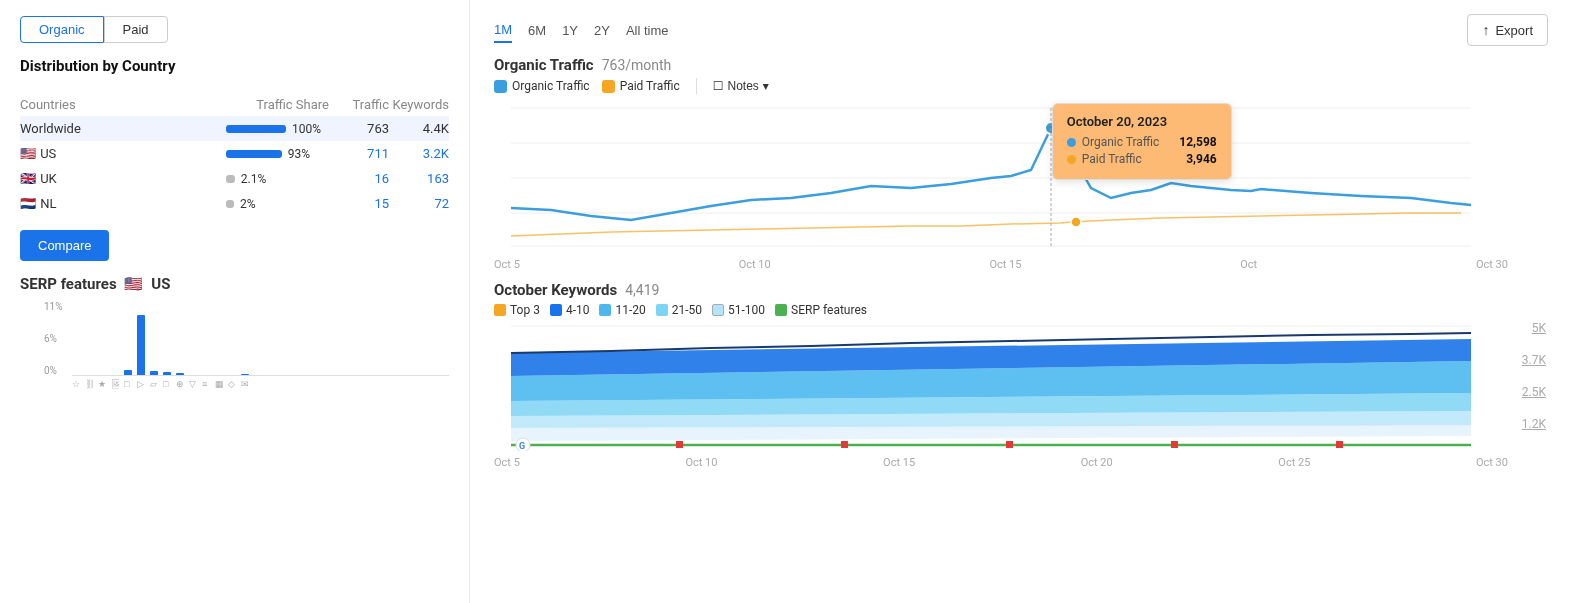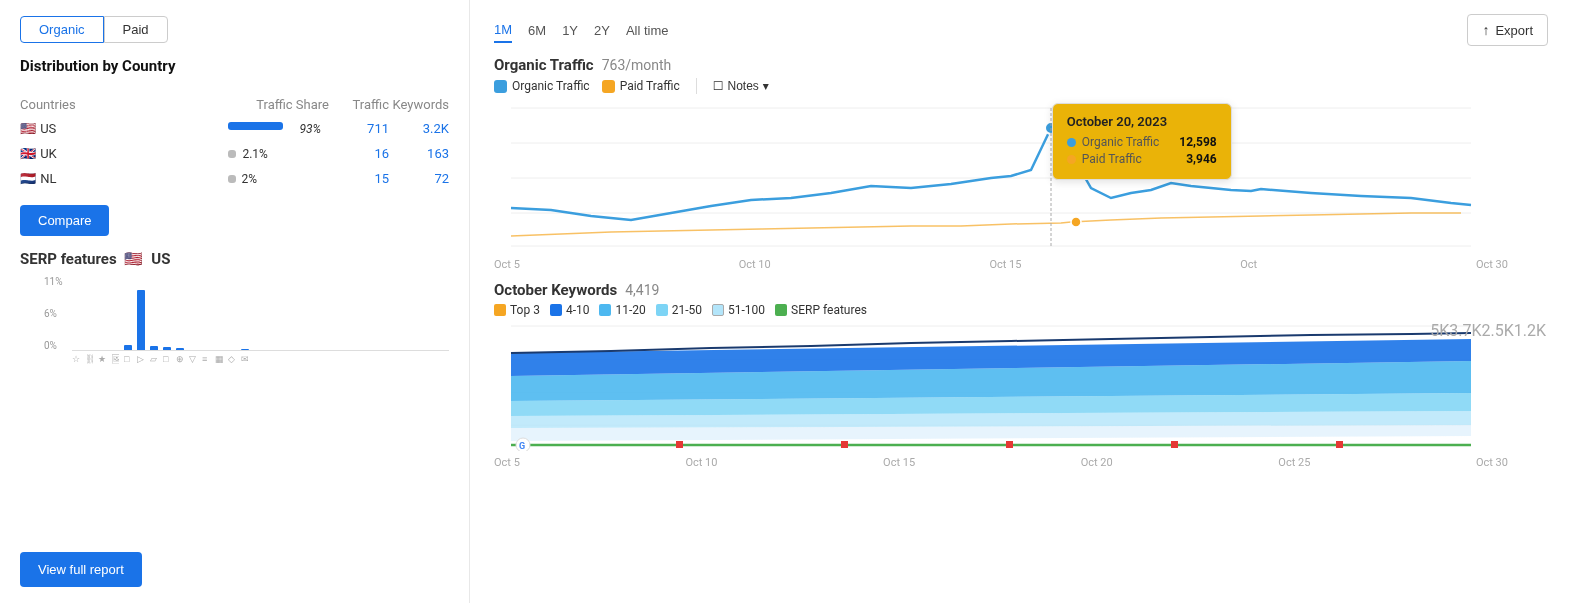--- a/index.html
+++ b/index.html
@@ -44,21 +44,21 @@
     .chart-header { display: flex; align-items: baseline; gap: 8px; }
     .chart-title { font-size: 15px; font-weight: 700; }
     .chart-subtitle { font-size: 14px; color: #888; }
 
     .legend-row { display: flex; align-items: center; gap: 12px; }
     .legend-item { display: flex; align-items: center; gap: 5px; font-size: 12px; cursor: pointer; }
     .legend-dot { width: 13px; height: 13px; border-radius: 3px; }
     .legend-divider { width: 1px; height: 16px; background: #ddd; margin: 0 4px; }
     .notes-btn { display: flex; align-items: center; gap: 4px; font-size: 12px; color: #333; background: none; border: none; cursor: pointer; }
     
-    .tooltip-box { position: absolute; background: #eab308; border: 1px solid #ddd; border-radius: 6px; padding: 10px 14px; box-shadow: 0 2px 8px rgba(0,0,0,0.12); font-size: 12px; top: 10px; left: 58%; z-index: 10; min-width: 180px; }
+    .tooltip-box { position: absolute; background: #fdba74; border: 1px solid #ddd; border-radius: 6px; padding: 10px 14px; box-shadow: 0 2px 8px rgba(0,0,0,0.12); font-size: 12px; top: 10px; left: 58%; z-index: 10; min-width: 180px; }
     .tooltip-date { font-weight: 600; font-size: 13px; margin-bottom: 6px; color: #222; }
     .tooltip-row { display: flex; align-items: center; gap: 6px; margin-bottom: 3px; }
     .tooltip-dot { width: 9px; height: 9px; border-radius: 50%; }
     .tooltip-label { flex: 1; color: #555; }
     .tooltip-val { font-weight: 700; color: #111; }
 
     .keywords-legend { display: flex; align-items: center; gap: 10px; flex-wrap: wrap; }
     .kw-legend-item { display: flex; align-items: center; gap: 4px; font-size: 12px; }
     .kw-dot { width: 12px; height: 12px; border-radius: 2px; }
   </style>
@@ -77,27 +77,38 @@
   <table class="country-table">
     <thead>
       <tr>
         <th>Countries</th>
         <th class="right" style="width:90px">Traffic Share</th>
         <th class="right" style="width:60px">Traffic</th>
         <th class="right" style="width:60px">Keywords</th>
       </tr>
     </thead>
     <tbody id="country-tbody">
+    <tr class="highlight">
+          <td>Worldwide</td>
+          <td style="padding-right: 8px;">
+            <div style="display:flex;align-items:center;gap:6px;">
+    <div style="width:60px;height:8px;border-radius:3px;background:#1a73e8;display:inline-block;"></div>
+    <span style="font-size:12px;color:#333;">100%</span>
+  </div>
+          </td>
+          <td class="right">763</td>
+          <td class="right">4.4K</td>
+        </tr>
         <tr>
           <td><span style="display:inline-flex;align-items:center;gap:4px;">
               <span>🇺🇸</span>
               <span>US</span>
             </span></td>
           <td style="padding-right: 8px;">
-            <div style="display:flex;align-items:flex-start;gap:16px;font-style:italic;">
+            <div style="display:flex;align-items:center;gap:6px;">
     <div style="width:55.8px;height:8px;border-radius:3px;background:#1a73e8;display:inline-block;"></div>
     <span style="font-size:12px;color:#333;">93%</span>
   </div>
           </td>
           <td class="blue">711</td>
           <td class="blue">3.2K</td>
         </tr>
         <tr>
           <td><span style="display:inline-flex;align-items:center;gap:4px;">
               <span>🇬🇧</span>
@@ -177,21 +188,20 @@
           <span style="width: 8px; font-size: 9px; color: rgb(170, 170, 170); display: inline-block; flex-shrink: 0; overflow: hidden;">⊕</span>
           <span style="width: 8px; font-size: 9px; color: rgb(170, 170, 170); display: inline-block; flex-shrink: 0; overflow: hidden;">▽</span>
           <span style="width: 8px; font-size: 9px; color: rgb(170, 170, 170); display: inline-block; flex-shrink: 0; overflow: hidden;">≡</span>
           <span style="width: 8px; font-size: 9px; color: rgb(170, 170, 170); display: inline-block; flex-shrink: 0; overflow: hidden;">▦</span>
           <span style="width: 8px; font-size: 9px; color: rgb(170, 170, 170); display: inline-block; flex-shrink: 0; overflow: hidden;">◇</span>
           <span style="width: 8px; font-size: 9px; color: rgb(170, 170, 170); display: inline-block; flex-shrink: 0; overflow: hidden;">✉</span>
         </div>
     </div>
   </div>
 
-  <button class="view-report-btn">View full report</button>
 
 </div>
 
 <div class="right-panel">
 
   <div class="time-filter-row">
     <div class="time-btns" id="time-btns-container">
         <button class="time-btn active">1M</button>
         <button class="time-btn">6M</button>
         <button class="time-btn">1Y</button>
@@ -333,21 +343,21 @@
         <rect x="330" y="120" width="7" height="7" fill="#e53935"></rect>
         <rect x="495" y="120" width="7" height="7" fill="#e53935"></rect>
         <rect x="660" y="120" width="7" height="7" fill="#e53935"></rect>
         <rect x="825" y="120" width="7" height="7" fill="#e53935"></rect>
 
         <circle cx="12" cy="124" r="7" fill="white" stroke="#ddd"></circle>
         <text x="8" y="128" font-size="9" fill="#4285f4" font-weight="bold">G</text>
       </svg>
 
       
-      <div style="position:absolute;right:-38px;top:0;height:110px;display:flex;flex-direction:row;justify-content:space-between;font-size:16px;color:#aaa;text-align:right;">
+      <div style="position:absolute;right:-38px;top:0;height:110px;display:flex;flex-direction:column;justify-content:space-between;font-size:12px;color:#aaa;text-align:right;text-decoration:underline;">
         <span>5K</span>
         <span>3.7K</span>
         <span>2.5K</span>
         <span>1.2K</span>
       </div>
     </div>
 
     <div style="display:flex;justify-content:space-between;font-size:11px;color:#aaa;margin-top:2px;margin-right:40px;">
       <span>Oct 5</span>
       <span>Oct 10</span>

